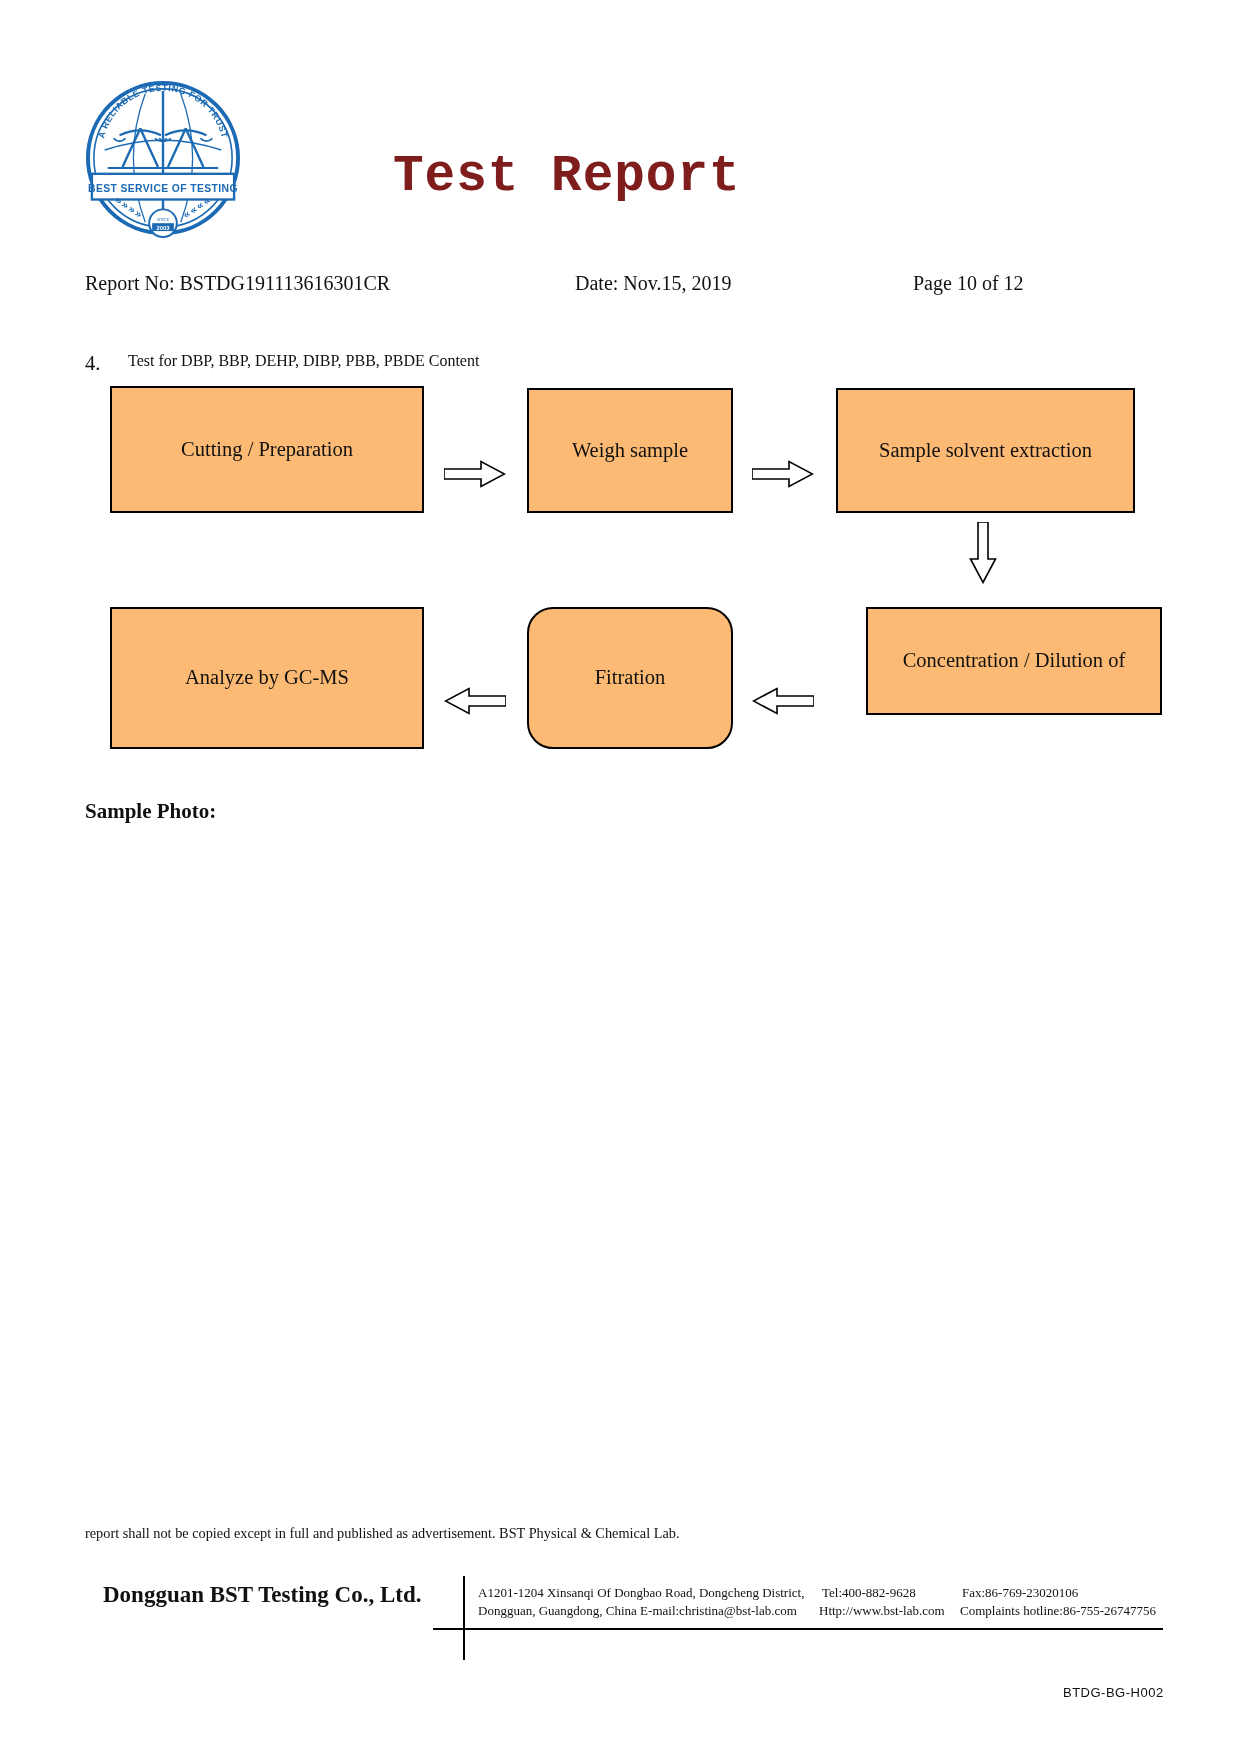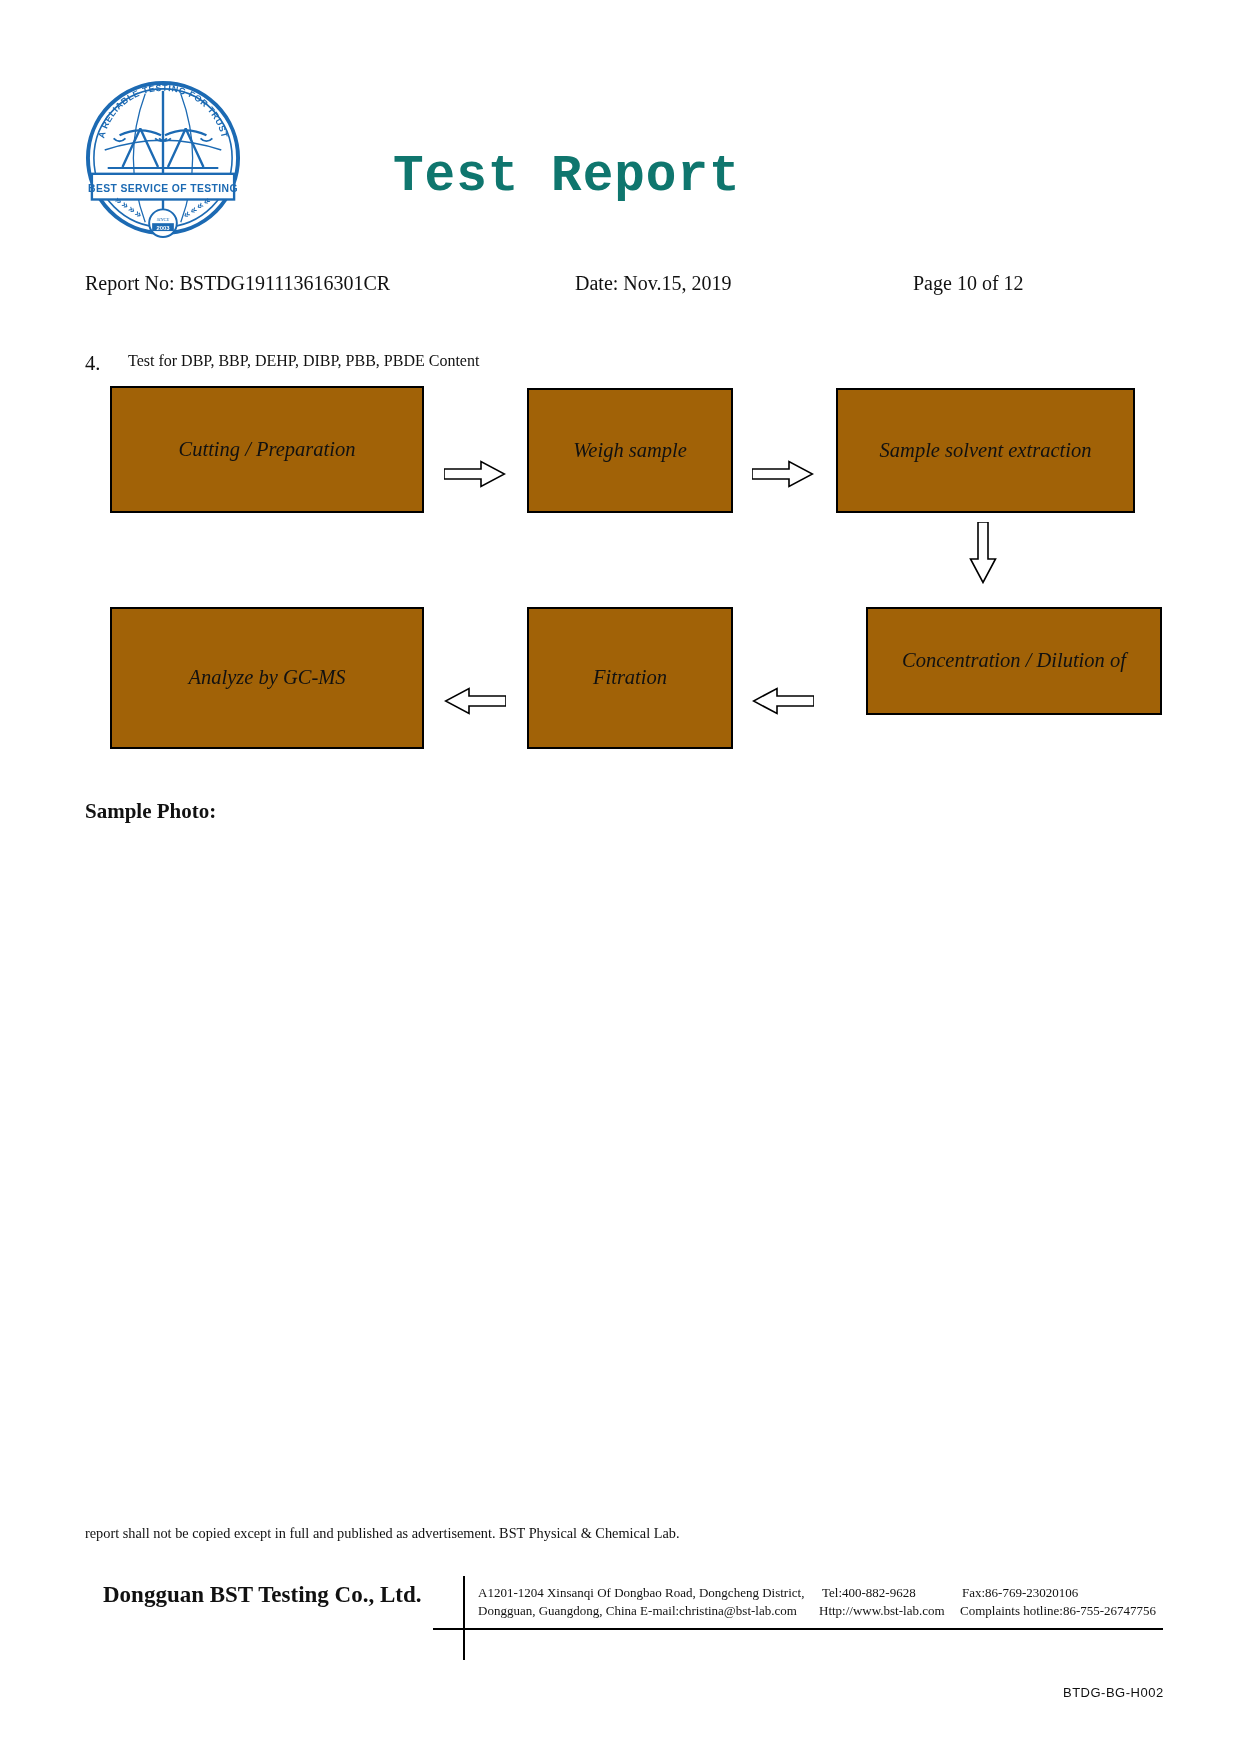--- a/index.html
+++ b/index.html
@@ -9,44 +9,43 @@
   }
   .abs { position:absolute; }
 
   
   .logo { left:84px; top:76px; width:158px; height:166px; }
 
   
   .title {
     left:393px; top:148px;
     font-family:"Liberation Mono", monospace; font-weight:bold;
-    font-size:51px; letter-spacing:1px; color:#0f766e; white-space:nowrap;
+    font-size:51px; letter-spacing:1px; color:#7f1d1d; white-space:nowrap;
   }
   .hline { top:272px; font-size:20px; white-space:nowrap; }
   .h-report { left:85px; }
   .h-date   { left:575px; }
   .h-page   { left:913px; }
 
   
   .sec-num   { left:85px;  top:352px; font-size:20.5px; }
   .sec-title { left:128px; top:352px; font-size:16px; white-space:nowrap; }
 
   
   .fbox {
-    position:absolute; border:2px solid #000; background:#a16207;
+    position:absolute; border:2px solid #000; background:#fdba74;
     display:flex; align-items:center; justify-content:center;
     text-align:center; font-size:20.5px; line-height:1.25; padding:4px;
     box-sizing:border-box;
-    font-style:italic;
   }
   .b1 { left:110px; top:386px; width:314px; height:127px; }
   .b2 { left:527px; top:388px; width:206px; height:125px; }
   .b3 { left:836px; top:388px; width:299px; height:125px; }
   .b4 { left:110px; top:607px; width:314px; height:142px; }
-  .b5 { left:527px; top:607px; width:206px; height:142px; }
+  .b5 { left:527px; top:607px; width:206px; height:142px;border-radius:26px; }
   .b6 { left:836px; top:607px; width:296px; height:108px; line-height:2.1;margin-left:30px; }
   .arrow { position:absolute; }
   .ar1 { left:444px; top:460px; }
   .ar2 { left:752px; top:460px; }
   .ad1 { left:969px; top:522px; }
   .al1 { left:444px; top:687px; }
   .al2 { left:752px; top:687px; }
 
   
   .photo-label { left:85px; top:799px; font-size:21px; font-weight:bold; }

